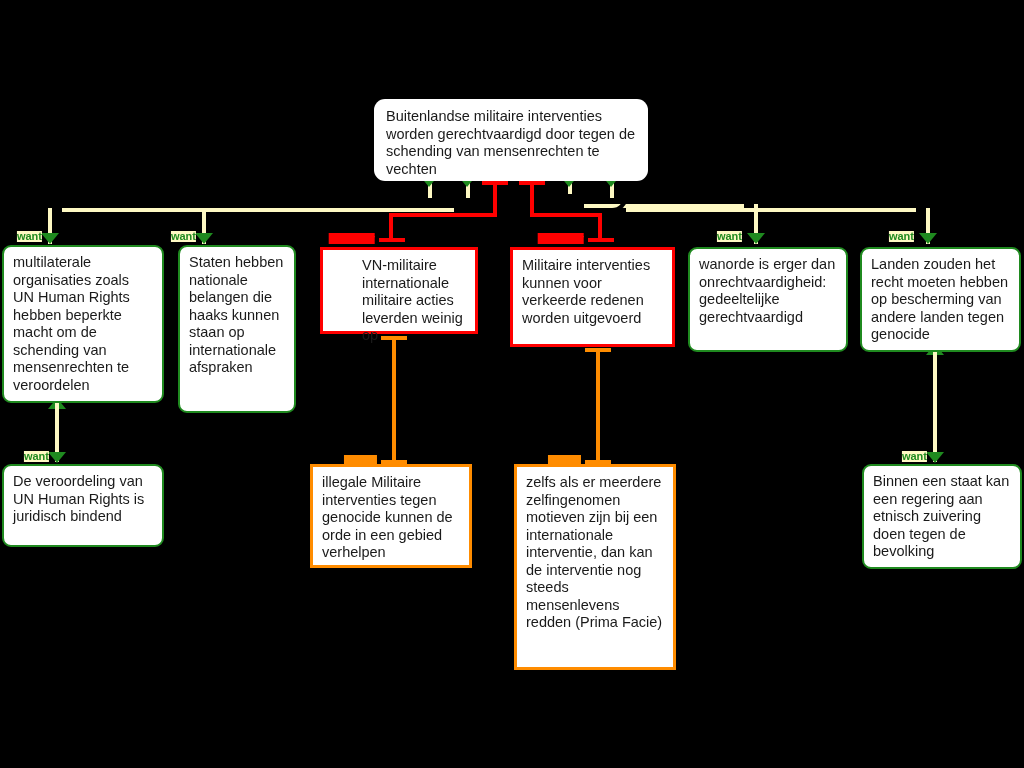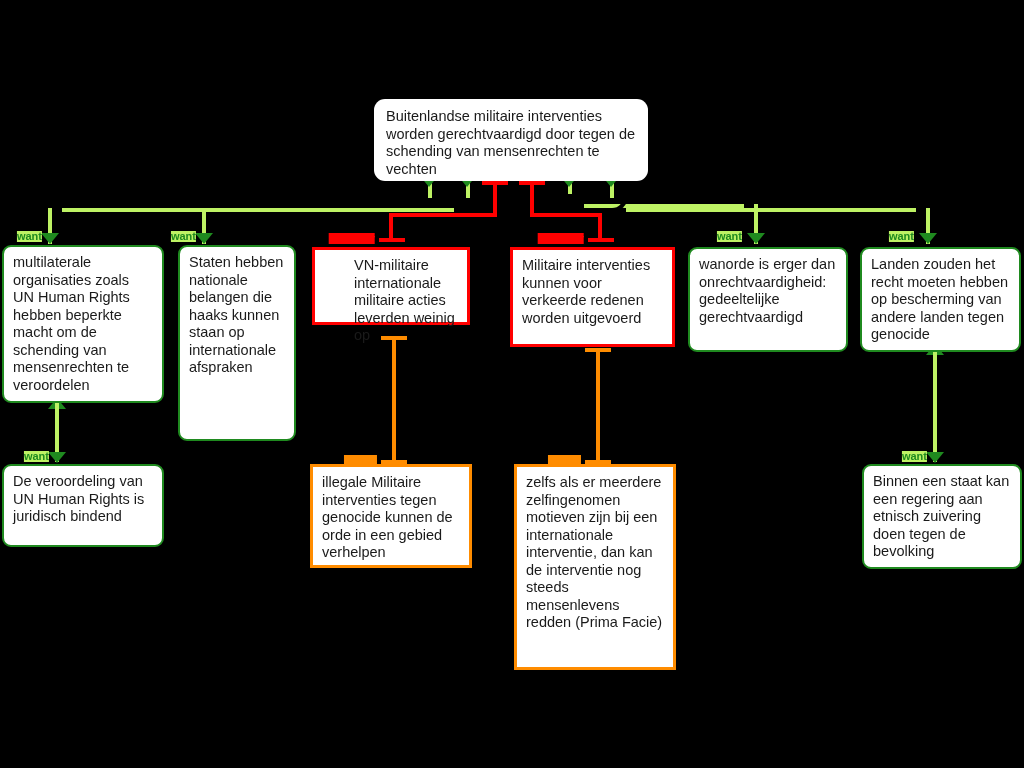--- a/index.html
+++ b/index.html
@@ -42,21 +42,21 @@
   }
   .node.rebuttal {
     border: 3px solid #ff8c00;
     border-radius: 0;
   }
   .vline, .hline {
     position: absolute;
   }
   .vline { width: 4px; }
   .hline { height: 4px; }
-  .g  { background: #bef264; }
+  .g  { background: #fef9c3; }
   .r  { background: #ff0000; }
   .o  { background: #ff8c00; }
 
   
   .elbow {
     position: absolute;
     background: transparent;
     box-sizing: border-box;
   }
   .elbow.g { background: transparent; border-color: #1f8a1f; }
@@ -172,23 +172,23 @@
 
   <div class="arrow-up" style="left:926px; top:344px;"></div>
   <div class="vline g" style="left:933px; top:346px; height:116px;"></div>
   <div class="arrow-down" style="left:926px; top:452px;"></div>
   <div class="rel-label g" style="left:927px; top:451px; transform:translateX(-100%);">want</div>
 
   <div class="node root" style="left:374px; top:99px; width:274px; height:82px;">Buitenlandse militaire interventies worden gerechtvaardigd door tegen de schending van mensenrechten te vechten</div>
 
   <div class="node support" style="left:2px; top:245px; width:162px; height:158px;">multilaterale organisaties zoals UN Human Rights hebben beperkte macht om de schending van mensenrechten te veroordelen</div>
 
-  <div class="node support" style="left:178px; top:245px; width:118px; height:196px;">Staten hebben nationale belangen die haaks kunnen staan op internationale afspraken</div>
-
-  <div class="node objection" style="left:312px; top:247px; width:158px; height:78px;padding-left:39px;">VN-militaire internationale militaire acties leverden weinig op</div>
+  <div class="node support" style="left:178px; top:245px; width:118px; height:168px;">Staten hebben nationale belangen die haaks kunnen staan op internationale afspraken</div>
+
+  <div class="node objection" style="left:320px; top:247px; width:158px; height:87px;padding-left:39px;">VN-militaire internationale militaire acties leverden weinig op</div>
 
   <div class="node objection" style="left:510px; top:247px; width:165px; height:100px;">Militaire interventies kunnen voor verkeerde redenen worden uitgevoerd</div>
 
   <div class="node support" style="left:688px; top:247px; width:160px; height:105px;">wanorde is erger dan onrechtvaardigheid: gedeeltelijke gerechtvaardigd</div>
 
   <div class="node support" style="left:860px; top:247px; width:161px; height:105px;">Landen zouden het recht moeten hebben op bescherming van andere landen tegen  genocide</div>
 
   <div class="node support" style="left:2px; top:464px; width:162px; height:83px;">De veroordeling van UN Human Rights is juridisch bindend</div>
 
   <div class="node rebuttal" style="left:310px; top:464px; width:162px; height:104px;">illegale Militaire interventies tegen genocide kunnen de orde in een gebied verhelpen</div>

